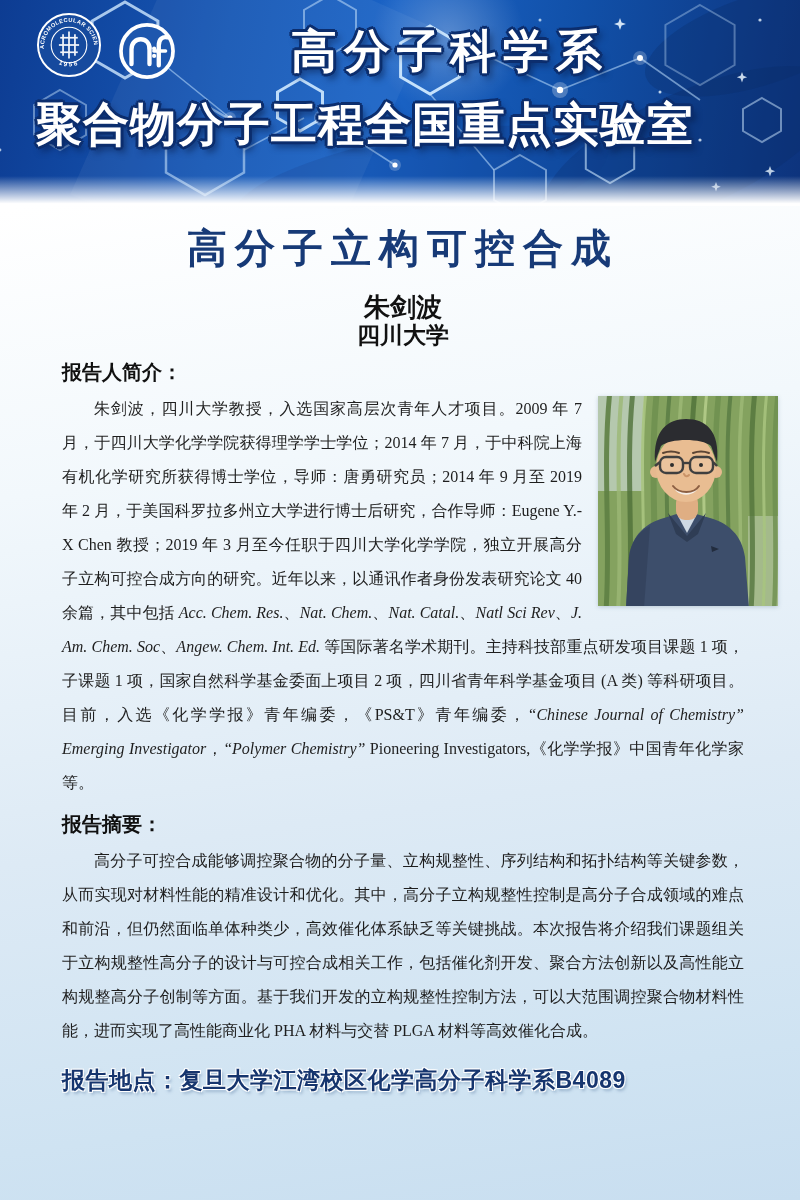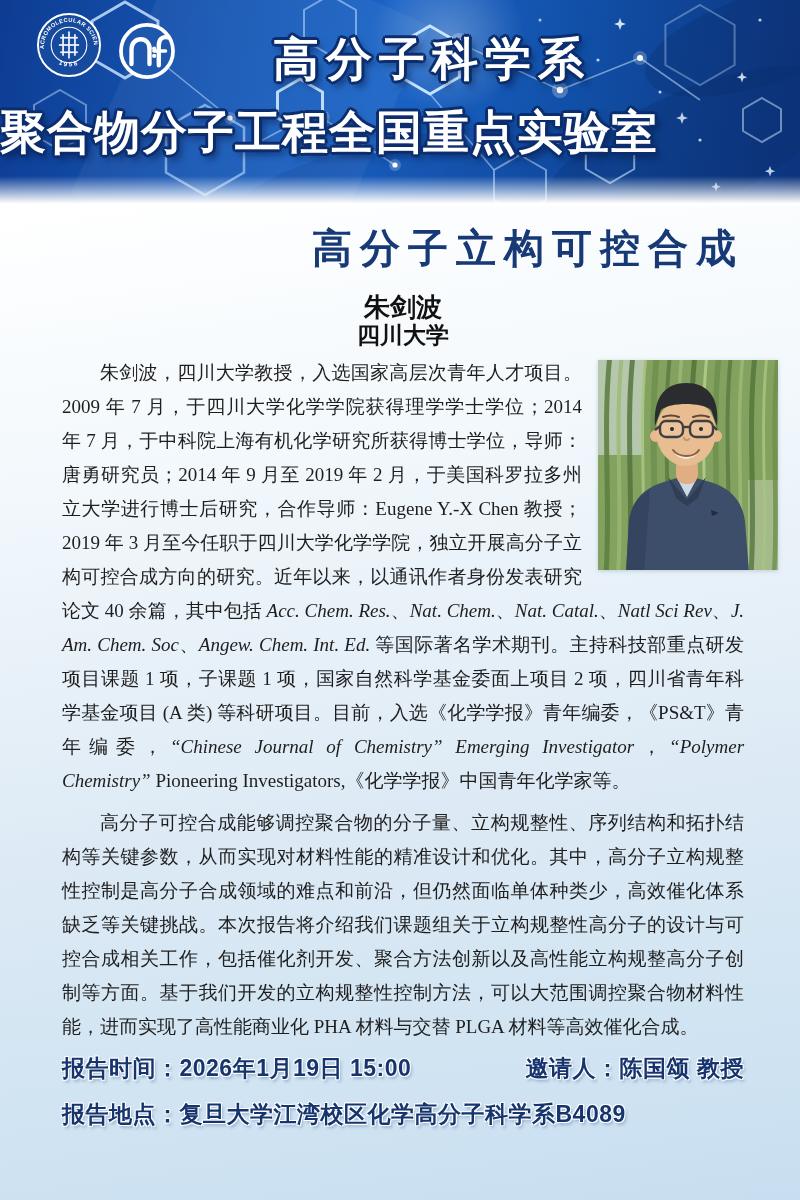--- a/index.html
+++ b/index.html
@@ -21,49 +21,49 @@
   }
   .banner::after{
     content:"";position:absolute;left:0;right:0;bottom:0;height:30px;
     background:linear-gradient(180deg,rgba(255,255,255,0),#ffffff 92%);
     pointer-events:none;
   }
   .banner-bg{position:absolute;left:0;top:0;width:800px;height:206px;}
   .logos{position:absolute;left:36px;top:12px;display:flex;gap:14px;align-items:flex-start;}
   .seal{width:66px;height:66px;}
   .monogram{width:62px;height:62px;margin-top:8px;}
-  .banner-titles{position:relative;z-index:2;padding-top:34px;}
+  .banner-titles{position:relative;z-index:2;padding-top:26px;margin-left:36px;}
   .banner-title1{
     text-align:center;padding-left:64px;
     font-size:46px;font-weight:900;letter-spacing:7px;color:#ffffff;line-height:1.1;
     text-shadow:-2px -2px 0 #0c2e6e,2px -2px 0 #0c2e6e,-2px 2px 0 #0c2e6e,2px 2px 0 #0c2e6e,
       -3px 0 0 #0c2e6e,3px 0 0 #0c2e6e,0 -3px 0 #0c2e6e,0 3px 0 #0c2e6e,4px 5px 7px rgba(5,18,55,.65);
   }
   .banner-title2{
     margin-top:22px;text-align:left;
     font-size:46px;font-weight:900;letter-spacing:1px;color:#ffffff;line-height:1.1;
     text-shadow:-2px -2px 0 #0c2e6e,2px -2px 0 #0c2e6e,-2px 2px 0 #0c2e6e,2px 2px 0 #0c2e6e,
       -3px 0 0 #0c2e6e,3px 0 0 #0c2e6e,0 -3px 0 #0c2e6e,0 3px 0 #0c2e6e,4px 5px 7px rgba(5,18,55,.65);
   }
   
   .main{position:relative;padding:0 56px 0 62px;}
   .talk-title{
-    margin:16px 0 0;text-align:right;
+    margin:16px 0 0;text-align:center;
     font-size:40px;font-weight:900;letter-spacing:8px;color:#173a77;line-height:52px;
   }
   .speaker{margin-top:20px;text-align:center;font-size:26px;font-weight:800;color:#111;line-height:26px;}
   .affiliation{margin-top:2px;text-align:center;font-size:23px;font-weight:800;color:#111;line-height:26px;}
   .section-heading{
     margin:12px 0 0;font-size:20px;font-weight:800;color:#101010;line-height:24px;
     font-family:"Liberation Sans",sans-serif;
   }
   .bio-text,.abstract-text{
     margin:8px 0 0;
     font-family:"Liberation Serif",serif;
-    font-size:19px;line-height:34px;color:#1e1e1e;
+    font-size:16px;line-height:34px;color:#1e1e1e;
     text-align:justify;text-indent:2em;
   }
   .bio-text i,.abstract-text i{font-style:italic;}
   .photo-float{
     float:right;width:180px;height:210px;
     margin:4px -34px 10px 16px;
     box-shadow:0 1px 4px rgba(60,90,120,.25);
   }
   .photo-float svg{display:block;width:180px;height:210px;}
   .abstract-section{margin-top:6px;}
@@ -192,20 +192,21 @@
     </div>
   </header>
 
   <main class="main">
 
     <h1 class="talk-title">高分子立构可控合成</h1>
     <div class="speaker">朱剑波</div>
     <div class="affiliation">四川大学</div>
 
     <section class="bio-section">
+      <h2 class="section-heading">报告人简介：</h2>
       <p class="bio-text">
         <span class="photo-float">
 
           <svg viewBox="0 0 180 210" preserveAspectRatio="none">
             <rect width="180" height="210" fill="#84a25f"></rect>
             <rect x="0" y="0" width="46" height="95" fill="#dfe8ee" opacity="0.55"></rect>
             <rect x="150" y="120" width="30" height="90" fill="#cdd8c2" opacity="0.45"></rect>
             <defs>
               <path id="blade" d="M0,215 C5,140 -4,70 4,-6" fill="none"></path>
             </defs>
@@ -254,32 +255,25 @@
               <path d="M75,90 C81,98 96,98 101,90 L98,95 C92,100 84,100 78,95 Z" fill="#f4efe8"></path>
               <path d="M75,90 C81,98 96,98 101,90" stroke="#8c5f42" stroke-width="2" fill="none" stroke-linecap="round"></path>
               <path d="M113,150 l8,3 -7,3 Z" fill="#222c3e"></path>
             </g>
           </svg>
         </span><span><span>朱剑波，四川大学教授，入选国家高层次青年人才项目。2009 年 7 月，于四川大学化学学院获得理学学士学位；2014 年 7 月，于中科院上海有机化学研究所获得博士学位，导师：唐勇研究员；2014 年 9 月至 2019 年 2 月，于美国科罗拉多州立大学进行博士后研究，合作导师：Eugene Y.-X Chen 教授；2019 年 3 月至今任职于四川大学化学学院，独立开展高分子立构可控合成方向的研究。近年以来，以通讯作者身份发表研究论文 40 余篇，其中包括 </span><i>Acc. Chem. Res.</i><span>、</span><i>Nat. Chem.</i><span>、</span><i>Nat. Catal.</i><span>、</span><i>Natl Sci Rev</i><span>、</span><i>J. Am. Chem. Soc</i><span>、</span><i>Angew. Chem. Int. Ed.</i><span> 等国际著名学术期刊。主持科技部重点研发项目课题 1 项，子课题 1 项，国家自然科学基金委面上项目 2 项，四川省青年科学基金项目 (A 类) 等科研项目。目前，入选《化学学报》青年编委，《PS&amp;T》青年编委，</span><i>“Chinese Journal of Chemistry” Emerging Investigator</i><span>，</span><i>“Polymer Chemistry”</i><span> Pioneering Investigators,《化学学报》中国青年化学家等。</span></span>
       </p>
     </section>
 
     <section class="abstract-section">
+      <h2 class="section-heading">报告摘要：</h2>
       <p class="abstract-text">高分子可控合成能够调控聚合物的分子量、立构规整性、序列结构和拓扑结构等关键参数，从而实现对材料性能的精准设计和优化。其中，高分子立构规整性控制是高分子合成领域的难点和前沿，但仍然面临单体种类少，高效催化体系缺乏等关键挑战。本次报告将介绍我们课题组关于立构规整性高分子的设计与可控合成相关工作，包括催化剂开发、聚合方法创新以及高性能立构规整高分子创制等方面。基于我们开发的立构规整性控制方法，可以大范围调控聚合物材料性能，进而实现了高性能商业化 PHA 材料与交替 PLGA 材料等高效催化合成。</p>
     </section>
 
     <footer class="footer">
-      <div class="footer-row">
-        <div class="footer-item">
-          <span>报告时间：</span><span>2026年1月19日 15:00</span>
-        </div>
-        <div class="footer-item">
-          <span>邀请人：</span><span>陈国颂 教授</span>
-        </div>
-      </div>
       <div class="footer-row second">
         <div class="footer-item">
           <span>报告地点：</span><span>复旦大学江湾校区化学高分子科学系B4089</span>
         </div>
       </div>
     </footer>
 
   </main>
 </div>
 

